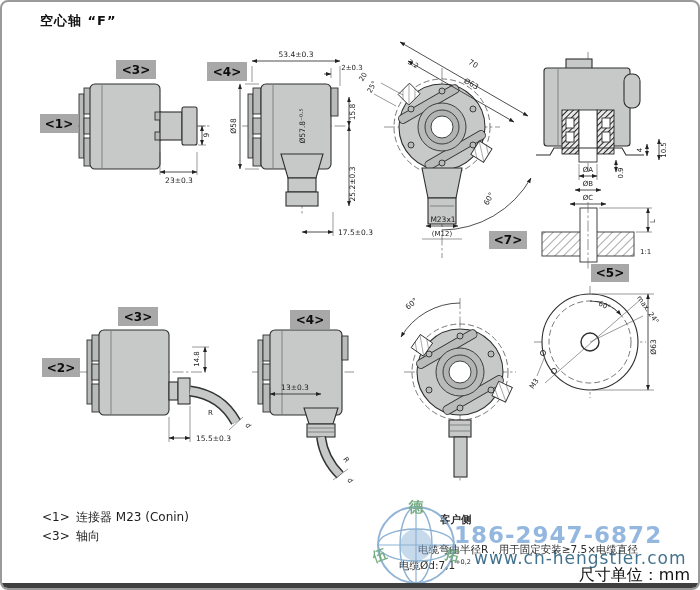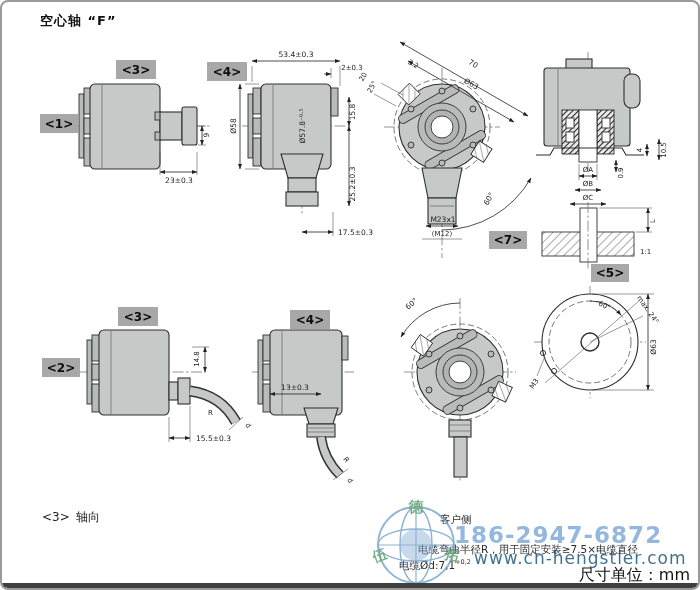--- a/index.html
+++ b/index.html
@@ -312,26 +312,29 @@
       <rect class="tagb" x="288" y="308" width="40" height="19"></rect>
       <text class="tagt" x="308" y="322">&lt;4&gt;</text>
       <rect class="tagb" x="40" y="356" width="38" height="19"></rect>
       <text class="tagt" x="59" y="370">&lt;2&gt;</text>
     </g>
   </svg>
 
   
   <div class="legend">
     <div class="lrow">
+      <span class="ltag">&lt;1&gt;</span><span>连接器 M23 (Conin)</span>
+    </div>
+    <div class="lrow">
       <span class="ltag">&lt;3&gt;</span><span>轴向</span>
     </div>
   </div>
 
   
-  <div class="notes" style="left:438px;top:511px;">客户侧</div>
+  <div class="notes" style="left:438px;top:511px;font-weight:bold;">客户侧</div>
   <div class="notes" style="left:396px;top:541px;margin-left:20px;">电缆弯曲半径R，用于固定安装≥7.5×电缆直径</div>
   <div class="notes" style="left:397px;top:556px;text-align:center;">
     <span>电缆Ød:7,1</span><span class="sup">+0,2</span>
   </div>
   <div class="unit">尺寸单位：mm</div>
 
   
   <svg class="wm wm-logo" width="92" height="92" viewBox="0 0 92 92">
     <circle cx="46" cy="49" r="38" fill="none" stroke="#7fa7cf" stroke-width="2"></circle>
     <circle cx="46" cy="49" r="16" fill="#86aed3" opacity=".55"></circle>

